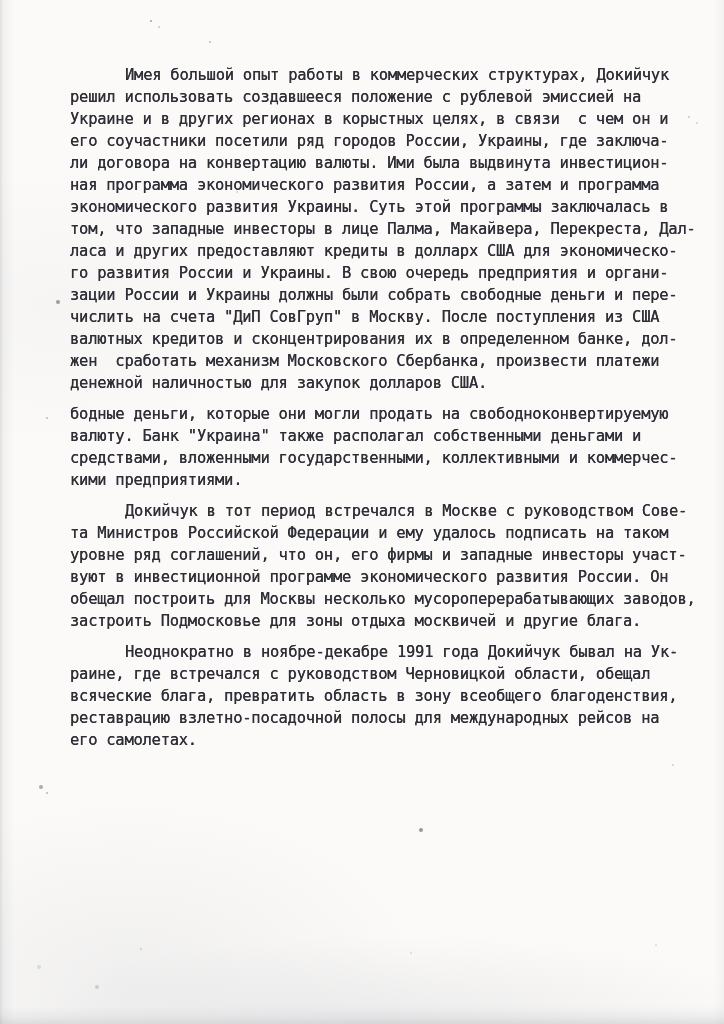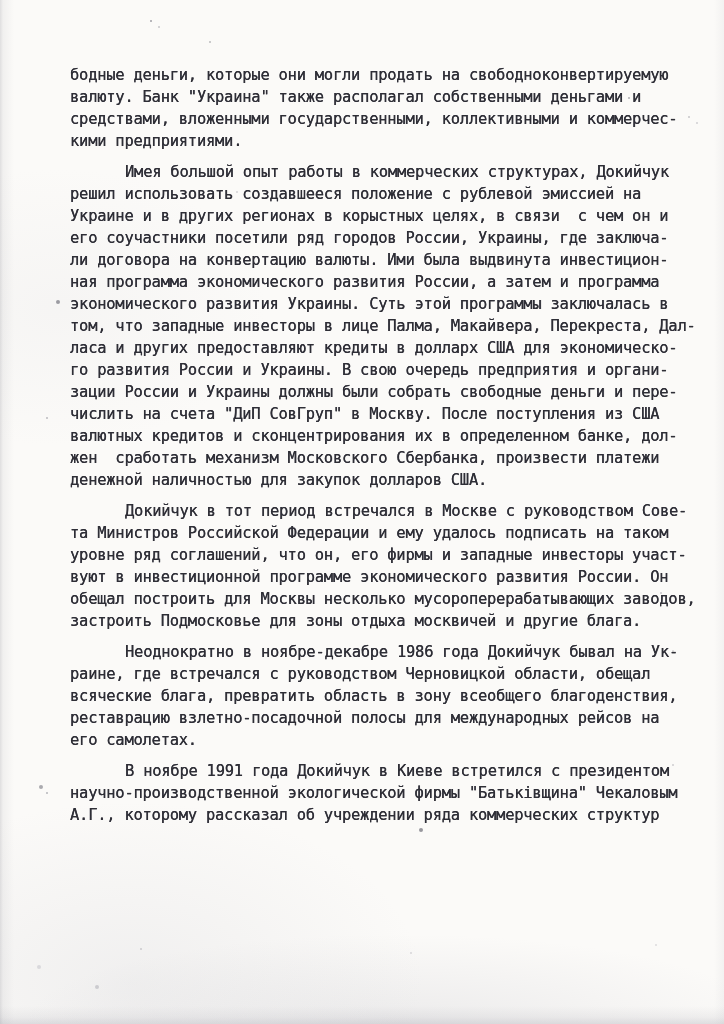--- a/index.html
+++ b/index.html
@@ -69,47 +69,44 @@
       655px 944px 0 0 rgba(150,150,160,0.30),
       38px 966px 0 1px rgba(170,170,180,0.35);
   }
 </style>
 </head>
 <body>
 
 <div class="page">
   <div class="noise"></div>
   <div class="text-block">
-      <p class="para">бодные деньги, которые они могли продать на свободноконвертируемую
-валюту. Банк "Украина" также располагал собственными деньгами и
-средствами, вложенными государственными, коллективными и коммерчес-
-кими предприятиями.</p>
       <p class="para indent">Имея большой опыт работы в коммерческих структурах, Докийчук
 решил использовать создавшееся положение с рублевой эмиссией на
 Украине и в других регионах в корыстных целях, в связи  с чем он и
 его соучастники посетили ряд городов России, Украины, где заключа-
 ли договора на конвертацию валюты. Ими была выдвинута инвестицион-
 ная программа экономического развития России, а затем и программа
 экономического развития Украины. Суть этой программы заключалась в
 том, что западные инвесторы в лице Палма, Макайвера, Перекреста, Дал-
 ласа и других предоставляют кредиты в долларх США для экономическо-
 го развития России и Украины. В свою очередь предприятия и органи-
 зации России и Украины должны были собрать свободные деньги и пере-
 числить на счета "ДиП СовГруп" в Москву. После поступления из США
 валютных кредитов и сконцентрирования их в определенном банке, дол-
 жен  сработать механизм Московского Сбербанка, произвести платежи
 денежной наличностью для закупок долларов США.</p>
+      <p class="para">бодные деньги, которые они могли продать на свободноконвертируемую
+валюту. Банк "Украина" также располагал собственными деньгами и
+средствами, вложенными государственными, коллективными и коммерчес-
+кими предприятиями.</p>
       <p class="para indent">Докийчук в тот период встречался в Москве с руководством Сове-
 та Министров Российской Федерации и ему удалось подписать на таком
 уровне ряд соглашений, что он, его фирмы и западные инвесторы участ-
 вуют в инвестиционной программе экономического развития России. Он
 обещал построить для Москвы несколько мусороперерабатывающих заводов,
 застроить Подмосковье для зоны отдыха москвичей и другие блага.</p>
-      <p class="para indent">Неоднократно в ноябре-декабре 1986 года Докийчук бывал на Ук-
+      <p class="para indent">Неоднократно в ноябре-декабре 1991 года Докийчук бывал на Ук-
 раине, где встречался с руководством Черновицкой области, обещал
 всяческие блага, превратить область в зону всеобщего благоденствия,
 реставрацию взлетно-посадочной полосы для международных рейсов на
 его самолетах.</p>
-      <p class="para indent">В ноябре 1991 года Докийчук в Киеве встретился с президентом
-научно-производственной экологической фирмы "Батьківщина" Чекаловым
-А.Г., которому рассказал об учреждении ряда коммерческих структур</p>
     </div>
 </div>
 
 </body></html>

